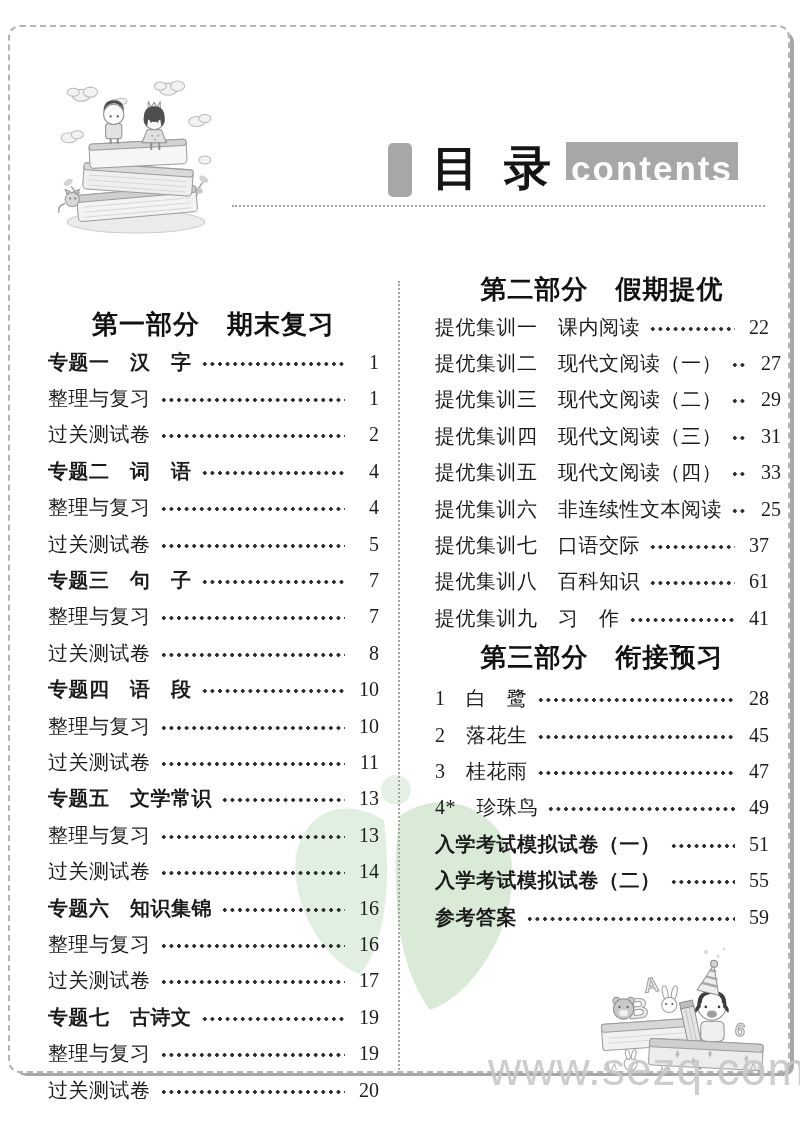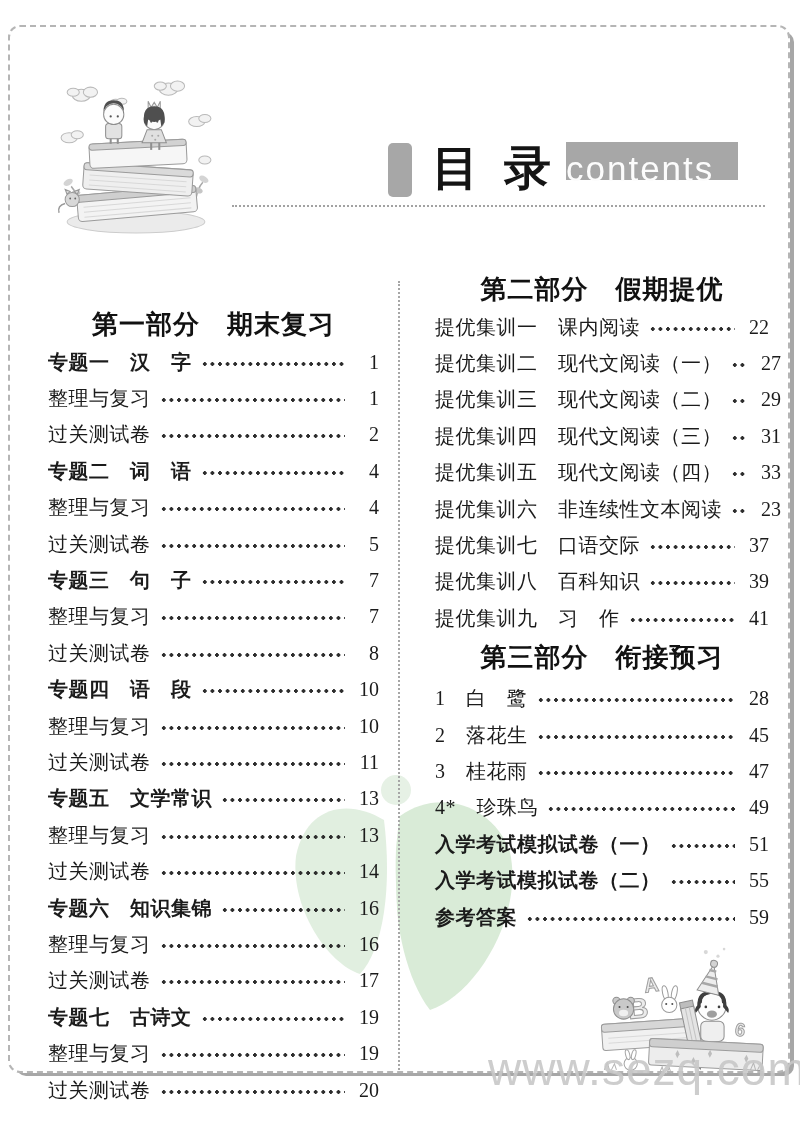--- a/index.html
+++ b/index.html
@@ -14,21 +14,21 @@
   }
 
   
   .accent-bar { position:absolute; left:388px; top:143px; width:24px; height:54px;
     background:#a7a7a7; border-radius:5px; z-index:4; }
   .page-title { position:absolute; left:432px; top:139px; white-space:nowrap;
     font-family:"Liberation Sans", sans-serif; font-weight:bold; font-size:47px;
     line-height:58px; letter-spacing:6px; color:#141414; z-index:4; }
   .contents-box { position:absolute; left:566px; top:142px; width:172px; height:38px;
     background:#a7a7a7; color:#fcfcfc; font-family:"Liberation Sans", sans-serif;
-    font-size:35px; line-height:53px; text-align:left; letter-spacing:2px; z-index:4; }
+    font-size:35px; line-height:53px; text-align:center; letter-spacing:2px; z-index:4;font-weight:bold; }
   .header-rule { position:absolute; left:232px; top:205px; width:533px; height:0;
     border-top:2px dotted #a2a2a2; z-index:4; }
 
   
   .divider { position:absolute; left:398px; top:281px; height:789px; width:0;
     border-left:2px dotted #a6a6a6; z-index:2; }
 
   
   .col { position:absolute; top:272px; z-index:3; }
   .col-left  { left:48px;  width:331px;margin-top:35px; }
@@ -287,31 +287,31 @@
       <span class="num">31</span>
     </div>
   <div class="row">
       <span class="lbl">提优集训五　现代文阅读（四）</span>
       <span class="leader"></span>
       <span class="num">33</span>
     </div>
   <div class="row">
       <span class="lbl">提优集训六　非连续性文本阅读</span>
       <span class="leader"></span>
-      <span class="num">23</span>
+      <span class="num">25</span>
     </div>
   <div class="row">
       <span class="lbl">提优集训七　口语交际</span>
       <span class="leader"></span>
       <span class="num">37</span>
     </div>
   <div class="row">
       <span class="lbl">提优集训八　百科知识</span>
       <span class="leader"></span>
-      <span class="num">39</span>
+      <span class="num">61</span>
     </div>
   <div class="row">
       <span class="lbl">提优集训九　习　作</span>
       <span class="leader"></span>
       <span class="num">41</span>
     </div>
 
   <div class="part-heading mid">第三部分　衔接预习</div>
 
   <div class="row">

